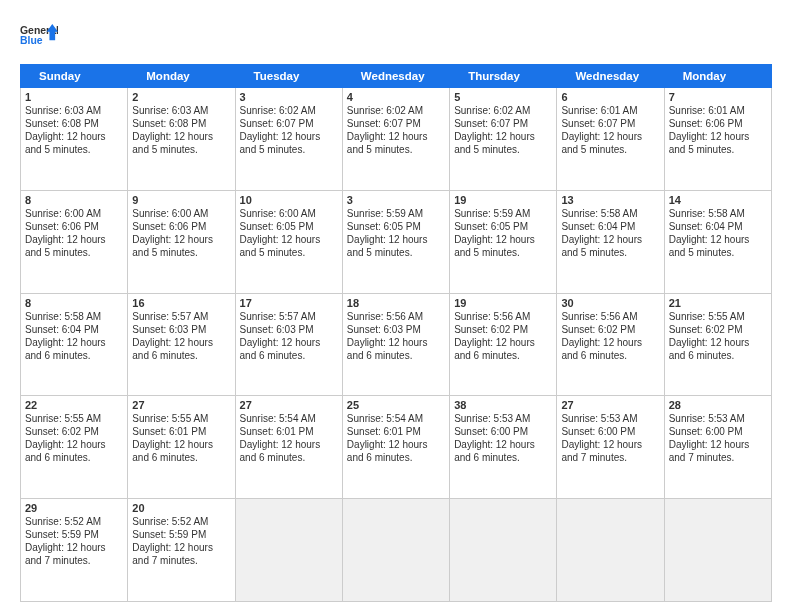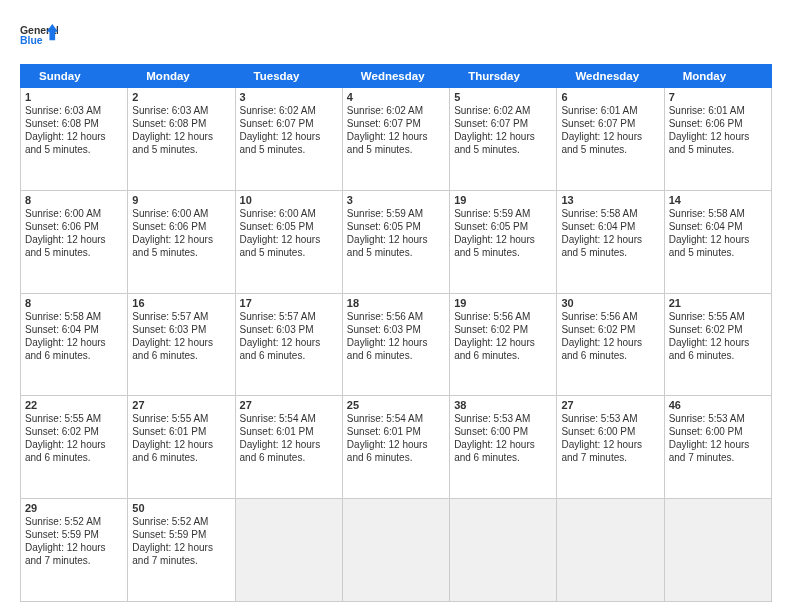--- a/index.html
+++ b/index.html
@@ -220,31 +220,31 @@
           </td>
           <td>
             <span class="day-num">38</span>
             <div class="day-info">Sunrise: 5:53 AM<br>Sunset: 6:00 PM<br>Daylight: 12 hours and 6 minutes.</div>
           </td>
           <td>
             <span class="day-num">27</span>
             <div class="day-info">Sunrise: 5:53 AM<br>Sunset: 6:00 PM<br>Daylight: 12 hours and 7 minutes.</div>
           </td>
           <td>
-            <span class="day-num">46</span>
+            <span class="day-num">28</span>
             <div class="day-info">Sunrise: 5:53 AM<br>Sunset: 6:00 PM<br>Daylight: 12 hours and 7 minutes.</div>
           </td>
         </tr>
         <tr>
           <td>
             <span class="day-num">29</span>
             <div class="day-info">Sunrise: 5:52 AM<br>Sunset: 5:59 PM<br>Daylight: 12 hours and 7 minutes.</div>
           </td>
           <td>
-            <span class="day-num">50</span>
+            <span class="day-num">20</span>
             <div class="day-info">Sunrise: 5:52 AM<br>Sunset: 5:59 PM<br>Daylight: 12 hours and 7 minutes.</div>
           </td>
           <td class="empty"></td>
           <td class="empty"></td>
           <td class="empty"></td>
           <td class="empty"></td>
           <td class="empty"></td>
         </tr>
       </tbody>
   </table>

